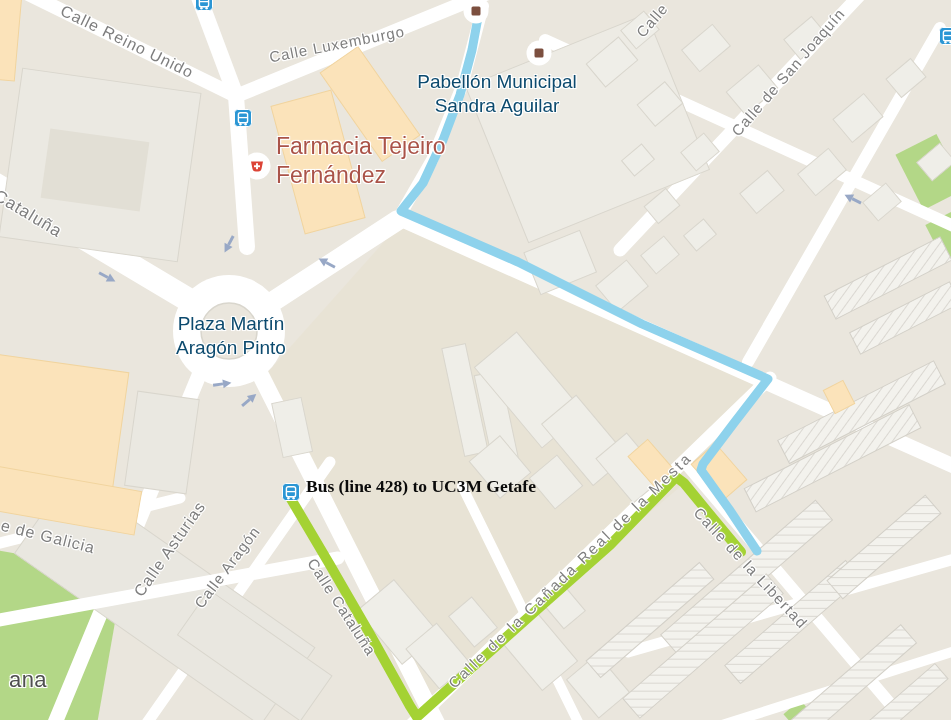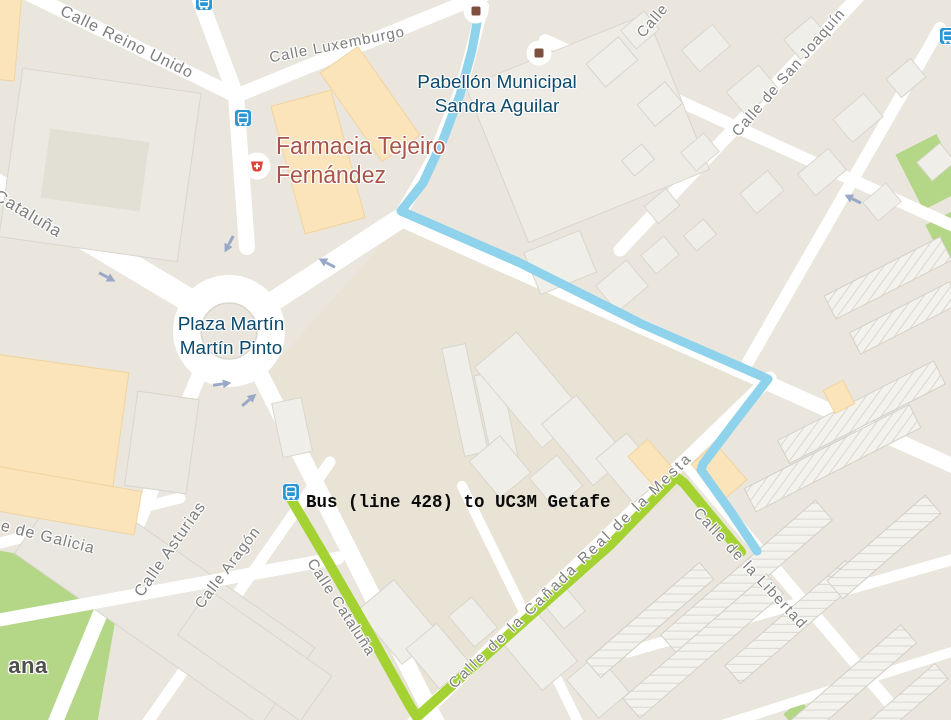--- a/index.html
+++ b/index.html
@@ -17,23 +17,22 @@
   }
   .poi-lbl{
     position:absolute;color:#0c4a6e;font-size:19px;line-height:1.25;
     text-align:center;transform:translate(-50%,-50%);white-space:nowrap;
     text-shadow:-1px -1px 0 #fff,1px -1px 0 #fff,-1px 1px 0 #fff,1px 1px 0 #fff,0 0 3px #fff;
   }
   .farmacia-lbl{color:#aa5348;text-align:left;transform:translate(0,-50%);font-size:23px;}
   .locality{font-size:22px;color:#4f4f4f;letter-spacing:0.5px;}
   .annotation{
     position:absolute;left:306px;top:476px;
-    font-family:Liberation Mono, monospace;font-weight:700;font-size:17.5px;color:#0a0a0a;
+    font-family:Liberation Serif, serif;font-weight:700;font-size:17.5px;color:#0a0a0a;
     white-space:nowrap;
-    margin-top:16px;
   }
 </style>
 </head>
 <body>
 
 <div class="map">
 
   <svg width="951" height="720" viewBox="0 0 951 720">
     <defs>
       <pattern id="rowsA" width="8" height="8" patternUnits="userSpaceOnUse" patternTransform="rotate(63)">
@@ -231,24 +230,24 @@
     <div class="lbl" style="left:342px;top:607px;--r:57deg;">Calle Cataluña</div>
     <div class="lbl" style="left:570px;top:570px;--r:-44deg;letter-spacing:2.5px;">Calle de la Cañada Real de la Mesta</div>
     <div class="lbl" style="left:751px;top:568px;--r:47deg;letter-spacing:1.5px;">Calle de la Libertad</div>
 
     <div class="poi-lbl" style="left:497px;top:94px;">
       <div>Pabellón Municipal</div>
       <div>Sandra Aguilar</div>
     </div>
     <div class="poi-lbl" style="left:231px;top:336px;">
       <div>Plaza Martín</div>
-      <div>Martín Pinto</div>
+      <div>Aragón Pinto</div>
     </div>
     <div class="poi-lbl farmacia-lbl" style="left:276px;top:161px;">
       <div>Farmacia Tejeiro</div>
       <div>Fernández</div>
     </div>
 
-    <div class="lbl locality" style="left:28px;top:666px;font-weight:bold;--r:0deg;">ana</div>
+    <div class="lbl locality" style="left:28px;top:680px;--r:0deg;">ana</div>
   </div>
 
   <div class="annotation">Bus (line 428) to UC3M Getafe</div>
 </div>
 
 </body></html>

